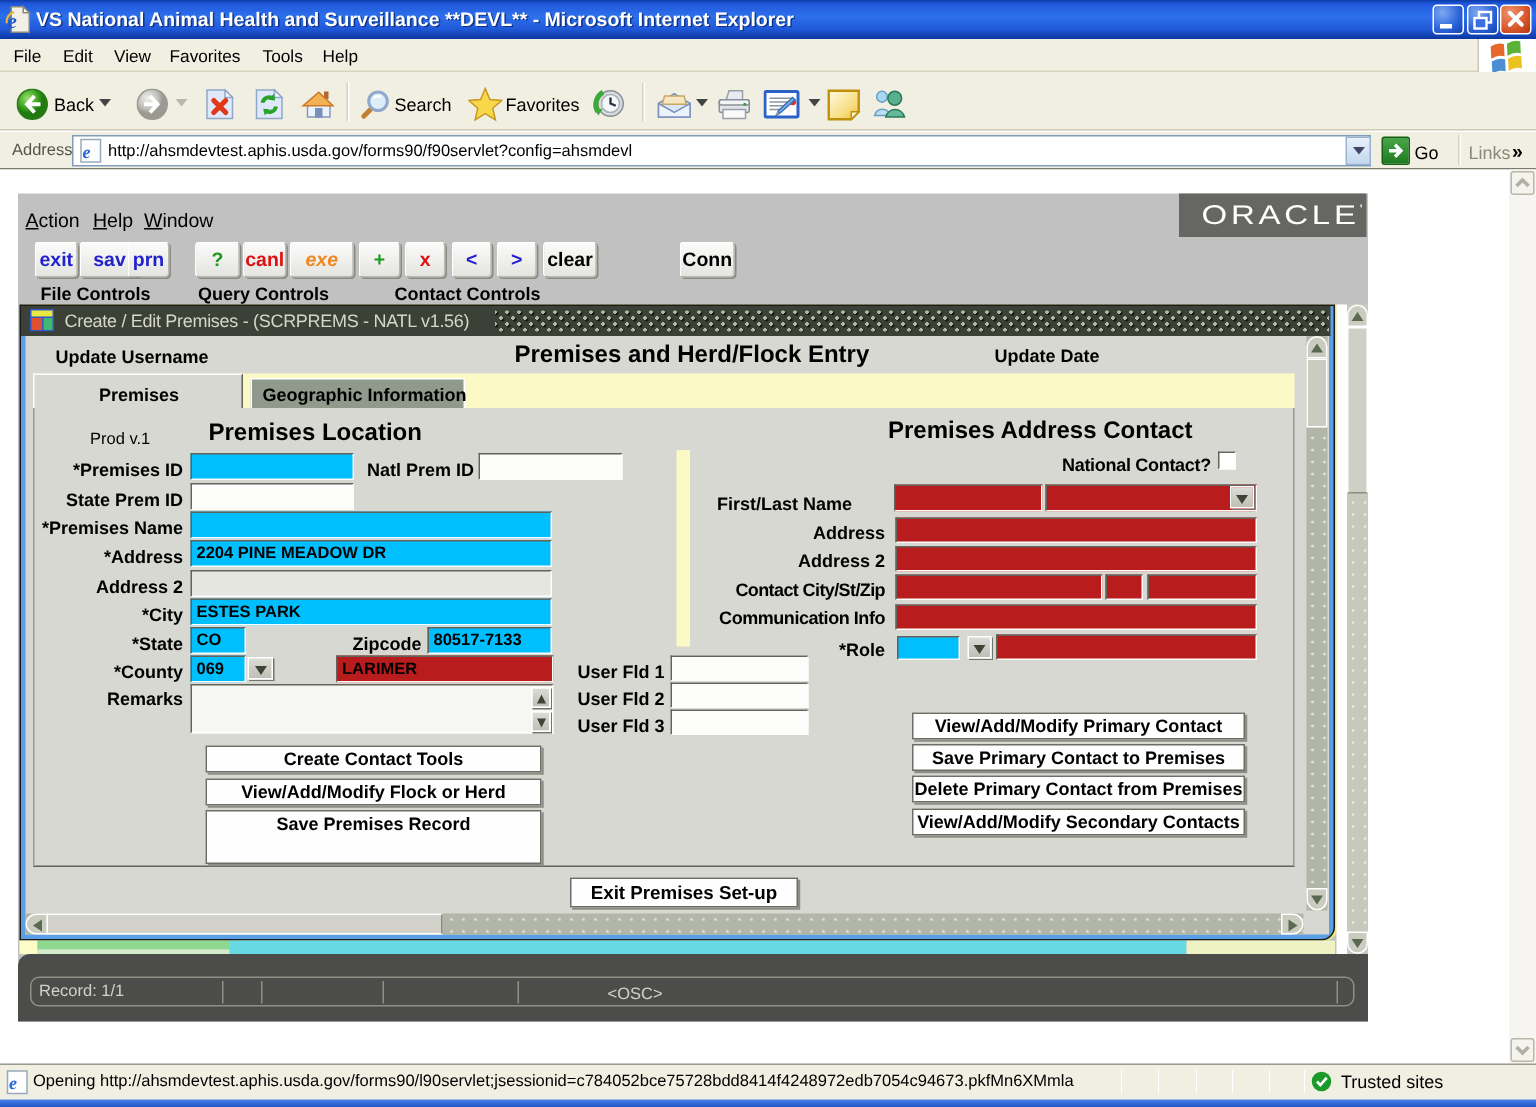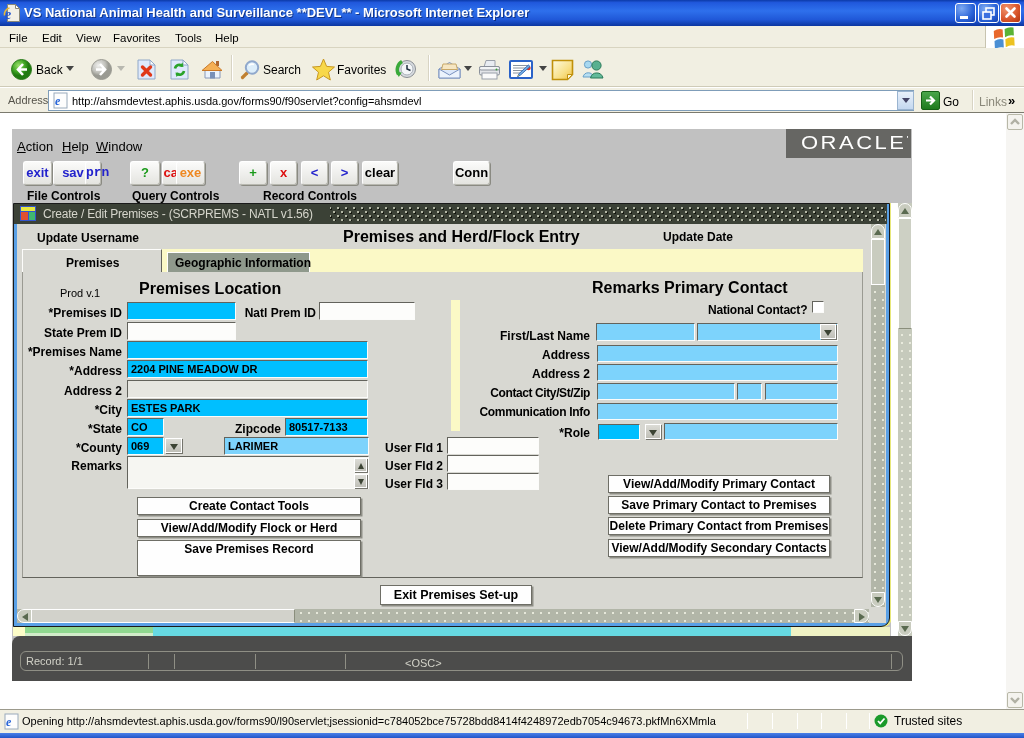--- a/index.html
+++ b/index.html
@@ -39,21 +39,21 @@
   background-size:8px 8px; background-position:0 1px, 4px 5px, 1px 2px, 5px 6px; }
 #mdititletxt { left:43px; top:207px; color:#d6d6cc; font-size:12px; letter-spacing:-0.2px; white-space:nowrap; }
 #mdicontent { left:17px; top:224px; width:869px; height:399px; background:#d8d8d2; }
 
 .sbtrack { background-color:#b2b6a8; background-image:radial-gradient(circle, rgba(238,240,226,0.85) 0.9px, transparent 1.1px); background-size:8px 8px; }
 .sbbtn { background:#c9ccbf; border:1px solid #fff; }
 .arrow { width:0; height:0; display:block; margin:auto; }
 
 .fld { border-top:1.5px solid #63635c; border-left:1.5px solid #63635c; border-bottom:1.5px solid #fcfcfa; border-right:1.5px solid #fcfcfa; }
 .cyan { background:#00bfff; }
-.gray { background:#7dd3fc; }
+.gray { background:#b91c1c; }
 .white { background:#fdfdfb; }
 .lbl { font-size:12px; font-weight:bold; color:#000; text-align:right; white-space:nowrap; }
 .fldtxt { font-size:11px; font-weight:bold; color:#000; padding:2px 0 0 3px; white-space:nowrap; }
 .wbtn { background:#fefefe; border:1px solid #6e6e66; box-shadow:1.5px 1.5px 0 #8e8e86; text-align:center; font-weight:bold; color:#000; white-space:nowrap; }
 .ddbtn { background:linear-gradient(#dcdcd6,#bfbfb7); border:1px solid #fff; box-shadow:1px 1px 0 #74746c; }
 .ddarr { width:0; height:0; border-left:4px solid transparent; border-right:4px solid transparent; border-top:6px solid #3c4434; margin:5px auto 0; display:block; }
 
 #darkpanel { left:12px; top:636px; width:900px; height:45px; background:#4c4c4b; border-top-left-radius:8px; }
 #statusstrip { left:20px; top:651px; width:883px; height:20px; border:1px solid #8f8f85; border-radius:6px; color:#d2d2c8; font-size:11px; }
 .stick { top:654px; width:1px; height:15px; background:#8f8f85; }
@@ -264,33 +264,33 @@
 <div class="a" id="applet"></div>
 <div class="a" id="oraclelogo">
     <span style="font-size:22px;font-weight:normal;letter-spacing:2.5px;margin:4px 0 0 15px;display:block;transform:scaleY(0.82);transform-origin:top left;">ORACLE<span style="font-size:10px;vertical-align:9px;">'</span></span>
   </div>
 <div class="a appmenu" style="left:17px;"><u>A</u>ction</div>
 <div class="a appmenu" style="left:62px;"><u>H</u>elp</div>
 <div class="a appmenu" style="left:96px;"><u>W</u>indow</div>
 
 <div class="a obtn" style="left:23px;width:29px;color:#2222cc;">exit</div>
 <div class="a obtn" style="left:53px;width:40px;color:#2222cc;">sav</div>
-<div class="a obtn" style="left:85px;width:16px;color:#2222cc;font-family:Liberation Mono, monospace;">prn</div>
+<div class="a obtn" style="left:85px;width:28px;color:#2222cc;">prn</div>
 <div class="a obtn" style="left:130px;width:30px;color:#1a9a1a;">?</div>
 <div class="a obtn" style="left:162px;width:29px;color:#dd1111;">canl</div>
-<div class="a obtn" style="left:176px;width:29px;color:#ee8822;">exe</div>
+<div class="a obtn" style="left:193px;width:43px;color:#ee8822;font-style:italic;">exe</div>
 <div class="a obtn" style="left:239px;width:28px;color:#1a9a1a;">+</div>
 <div class="a obtn" style="left:270px;width:27px;color:#dd1111;">x</div>
 <div class="a obtn" style="left:301px;width:27px;color:#2222cc;">&lt;</div>
 <div class="a obtn" style="left:331px;width:27px;color:#2222cc;">&gt;</div>
 <div class="a obtn" style="left:362px;width:36px;color:#000;">clear</div>
 <div class="a obtn" style="left:453px;width:37px;color:#000;">Conn</div>
 <div class="a olbl" style="left:27px;">File Controls</div>
 <div class="a olbl" style="left:132px;">Query Controls</div>
-<div class="a olbl" style="left:263px;">Record Controls</div>
+<div class="a olbl" style="left:263px;">Contact Controls</div>
 
 <div class="a" id="mdiwin"></div>
 <div class="a" id="mdititle"></div>
 <div class="a" id="mdipattern"></div>
 <div class="a" style="left:20px;top:206px;width:16px;height:15px;">
 <svg width="16" height="15">
       <rect x="0" y="0" width="16" height="15" fill="#3355cc"></rect>
       <rect x="1" y="1" width="14" height="4" fill="#e8e840"></rect>
       <rect x="1" y="6" width="7" height="8" fill="#e05030"></rect>
       <rect x="9" y="6" width="6" height="8" fill="#40b870"></rect>
@@ -306,21 +306,21 @@
 <div class="a" style="left:22px;top:249px;width:841px;height:23px;background:#fbf9c6;"></div>
 <div class="a" style="left:167px;top:252px;width:143px;height:20px;background:#8f998c;border:1px solid #fff;border-bottom:none;"></div>
 <div class="a b" style="left:175px;top:256px;font-size:12px;">Geographic Information</div>
 <div class="a" style="left:22px;top:249px;width:140px;height:23px;background:#d8d8d2;border-top:1.5px solid #fdfdfb;border-left:1.5px solid #fdfdfb;border-right:1.5px solid #63635c;"></div>
 <div class="a b" style="left:66px;top:256px;font-size:12px;">Premises</div>
 
 <div class="a" style="left:22px;top:272px;width:841px;height:306px;background:#d8d8d2;border-left:1px solid #9a9a92;border-right:1px solid #9a9a92;border-bottom:1px solid #63635c;"></div>
 
 <div class="a" style="left:60px;top:287px;font-size:11px;">Prod v.1</div>
 <div class="a b" style="left:139px;top:280px;font-size:16px;">Premises Location</div>
-<div class="a b" style="left:592px;top:279px;font-size:16px;">Remarks Primary Contact</div>
+<div class="a b" style="left:592px;top:279px;font-size:16px;">Premises Address Contact</div>
 <div class="a" style="left:451px;top:300px;width:9px;height:131px;background:#fbf9c6;"></div>
 <div class="a lbl" style="right:902px;top:306px;">*Premises ID</div>
 <div class="a fld cyan" style="left:127px;top:302px;width:109px;height:18px;"></div>
 <div class="a lbl" style="right:708px;top:306px;">Natl Prem ID</div>
 <div class="a fld white" style="left:319px;top:302px;width:96px;height:18px;"></div>
 <div class="a lbl" style="right:902px;top:326px;">State Prem ID</div>
 <div class="a fld white" style="left:127px;top:322px;width:109px;height:18px;"></div>
 <div class="a lbl" style="right:902px;top:345px;">*Premises Name</div>
 <div class="a fld cyan" style="left:127px;top:341px;width:241px;height:18px;"></div>
 <div class="a lbl" style="right:902px;top:364px;">*Address</div>
@@ -350,21 +350,21 @@
 
 <div class="a lbl" style="right:581px;top:441px;">User Fld 1</div>
 <div class="a fld white" style="left:447px;top:437px;width:92px;height:17px;"></div>
 <div class="a lbl" style="right:581px;top:459px;">User Fld 2</div>
 <div class="a fld white" style="left:447px;top:455px;width:92px;height:17px;"></div>
 <div class="a lbl" style="right:581px;top:477px;">User Fld 3</div>
 <div class="a fld white" style="left:447px;top:473px;width:92px;height:17px;"></div>
 
 <div class="a lbl" style="left:708px;top:303px;text-align:left;letter-spacing:-0.2px;">National Contact?</div>
 <div class="a" style="left:812px;top:301px;width:12px;height:12px;background:#fff;border-top:1.5px solid #63635c;border-left:1.5px solid #63635c;border-bottom:1.5px solid #fcfcfa;border-right:1.5px solid #fcfcfa;"></div>
-<div class="a lbl" style="right:434px;top:329px;">First/Last Name</div>
+<div class="a lbl" style="right:456px;top:329px;">First/Last Name</div>
 <div class="a fld gray" style="left:596px;top:323px;width:99px;height:18px;"></div>
 <div class="a fld gray" style="left:697px;top:323px;width:141px;height:18px;"></div>
 <div class="a ddbtn" style="left:820px;top:324px;width:16px;height:15px;">
     <span class="ddarr"></span>
   </div>
 <div class="a lbl" style="right:434px;top:348px;">Address</div>
 <div class="a fld gray" style="left:597px;top:345px;width:241px;height:17px;"></div>
 <div class="a lbl" style="right:434px;top:367px;">Address 2</div>
 <div class="a fld gray" style="left:597px;top:364px;width:241px;height:17px;"></div>
 <div class="a lbl" style="right:434px;top:386px;letter-spacing:-0.4px;">Contact City/St/Zip</div>

